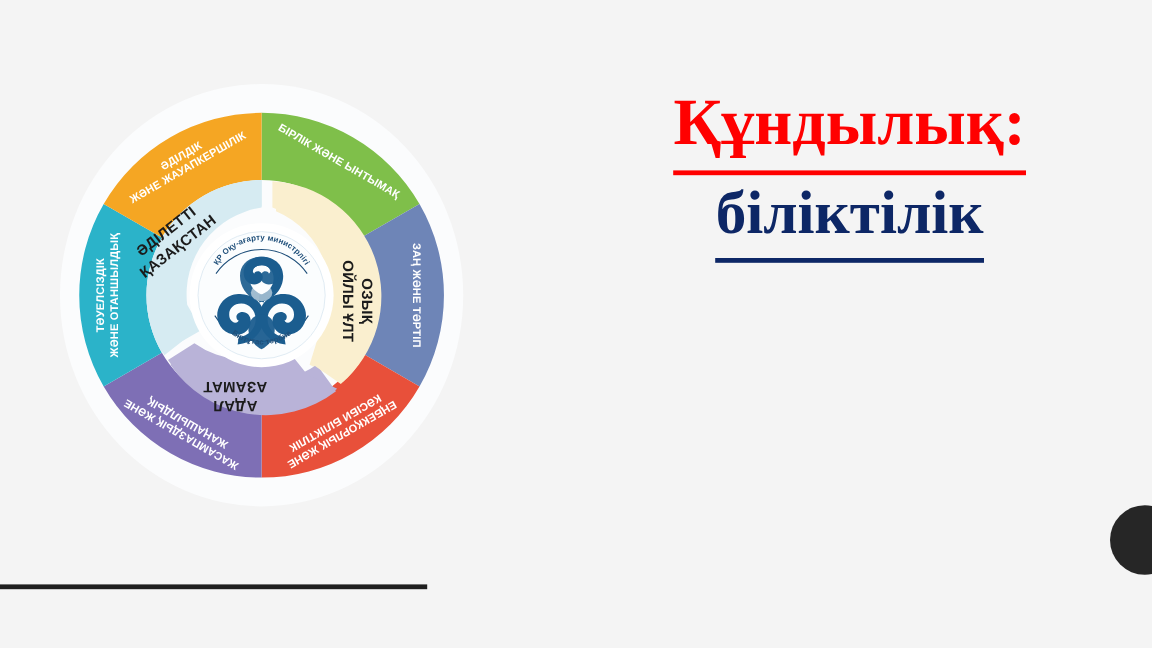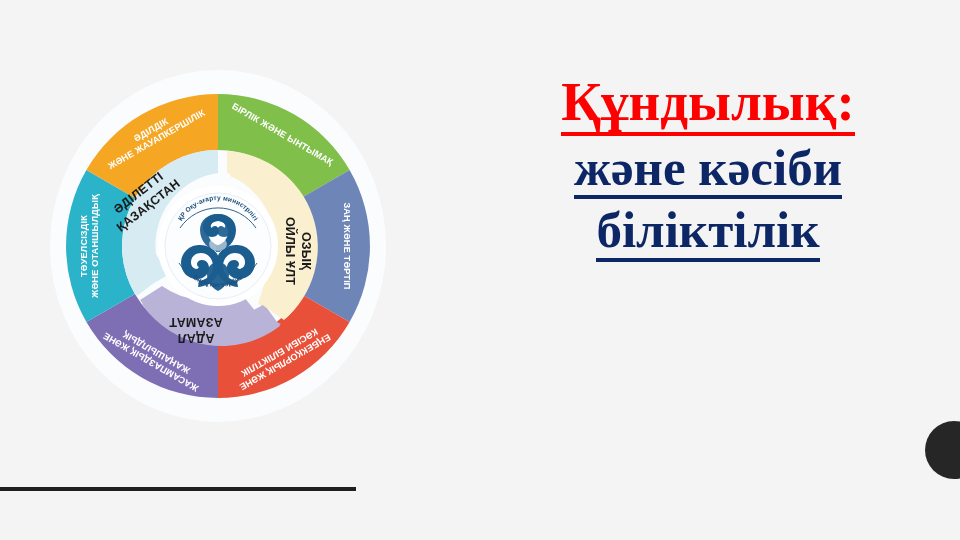--- a/index.html
+++ b/index.html
@@ -71,21 +71,21 @@
     display: block;
     font-family: "Liberation Serif", serif;
     font-weight: bold;
     line-height: 1.03;
     white-space: nowrap;
   }
 
   .title-line span.u {
     display: inline-block;
     border-bottom: 4px solid currentColor;
-    padding-bottom: 1px;
+    padding-bottom: 11px;
   }
 
   #title-red {
     color: #ff0000;
     font-size: 55px;
     margin-bottom: 6px;
   }
 
   .title-blue {
     color: #0d2766;
@@ -243,23 +243,20 @@
           <textPath href="#logoBotArc" startOffset="50%" text-anchor="middle">Біртұтас тәрбие</textPath>
         </text>
       </g>
     </svg>
   </div>
 
   <div id="title-block">
     <div class="title-line" id="title-red">
       <span class="u">Құндылық:</span>
     </div>
-    <div class="title-line title-blue" id="title-l3">
-      <span class="u">және кәсіби</span>
-    </div>
     <div class="title-line title-blue" id="title-l4">
       <span class="u">біліктілік</span>
     </div>
   </div>
 
   <div id="bottom-rule"></div>
   <div id="corner-dot"></div>
 
 </div>
 

